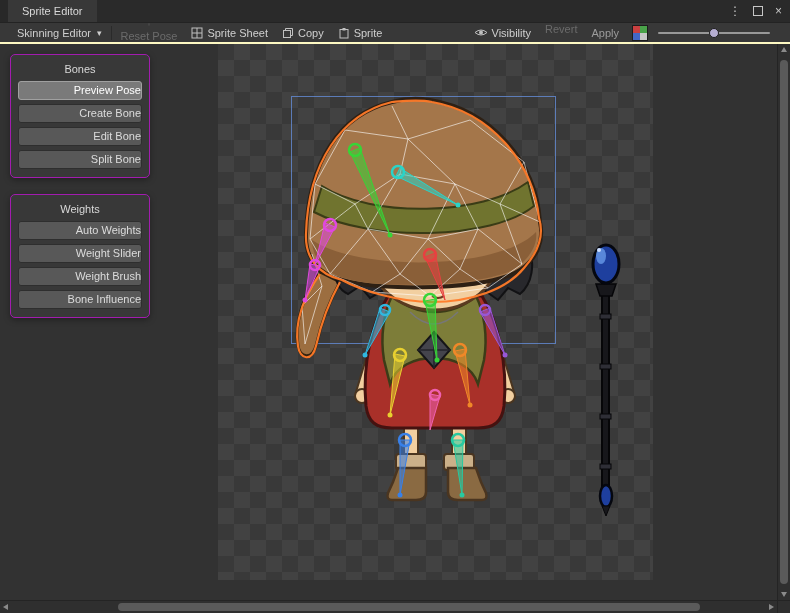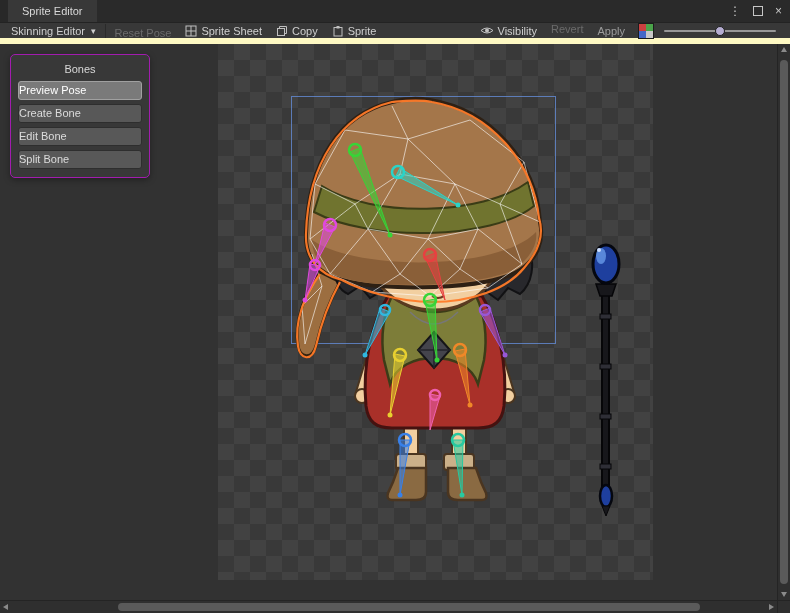--- a/index.html
+++ b/index.html
@@ -8,22 +8,22 @@
 
   
   #titlebar{position:absolute;top:0;left:8px;right:0;height:22px;background:#2a2a2a;}
   .tab{position:absolute;left:0;top:0;height:22px;line-height:22px;padding:0 14px;background:#383838;color:#d8d8d8;}
   .win-controls{position:absolute;right:8px;top:0;height:22px;display:flex;align-items:center;gap:12px;color:#c6c6c6;font-size:12px;}
   .wc{cursor:default;line-height:1;}
   .maximize-box{width:8px;height:8px;border:1px solid #c6c6c6;display:inline-block;}
 
   
   #toolbar{position:absolute;top:22px;left:0;right:0;height:22px;background:#383838;
-           border-top:1px solid #232323;border-bottom:6px solid #fef9c3;
-           display:flex;align-items:center;padding:0 4px;box-sizing:border-box;}
+           border-top:1px solid #232323;border-bottom:2px solid #fef9c3;
+           display:flex;align-items:center;padding:0 10px;box-sizing:border-box;}
   .tb-item{display:flex;align-items:center;gap:4px;padding:0 7px;height:100%;white-space:nowrap;color:#cfcfcf;}
   .tb-item.disabled{color:#6b6b6b;flex-direction:column;}
   .tb-item.disabled svg{stroke:#6b6b6b;}
   .tb-item.semi{color:#9c9c9c;justify-content:flex-end;}
   .tb-sep{width:1px;height:14px;background:#2a2a2a;margin:0 2px;}
   .tb-spacer{flex:1;}
   .arrow{font-size:9px;margin-left:2px;}
   svg.tbicon{stroke:#c0c0c0;fill:none;stroke-width:1;}
   .color-icon{width:14px;height:14px;border:1px solid #1c1c1c;display:grid;grid-template-columns:7px 7px;grid-template-rows:7px 7px;margin:0 6px;}
   .color-icon div{width:7px;height:7px;}
@@ -41,21 +41,21 @@
       linear-gradient(45deg,#424242 25%,transparent 25%,transparent 75%,#424242 75%);
     background-position:0 0,16px 16px;background-size:32px 32px;}
   #selection-rect{position:absolute;left:291px;top:52px;width:263px;height:246px;
                   border:1px solid rgba(100,140,215,0.8);}
   #scene{position:absolute;left:0;top:0;}
 
   
   #tool-panels{position:absolute;left:10px;top:10px;width:140px;display:flex;flex-direction:column;gap:16px;}
   .panel{background:#383838;border:1px solid #a21caf;border-radius:5px;padding:2px 0 8px;box-shadow:0 2px 6px rgba(0,0,0,.35);}
   .panel h3{margin:6px 0;text-align:center;font-size:11px;font-weight:400;color:#d8d8d8;}
-  .panel .btn{display:block;width:124px;margin:4px auto 0;height:19px;line-height:17px;text-align:left;
+  .panel .btn{display:block;width:124px;margin:4px auto 0;height:19px;line-height:17px;text-align:right;
               background:#585858;border:1px solid #2e2e2e;border-radius:3px;color:#dcdcdc;
               font-size:11px;box-sizing:border-box;cursor:default;}
   .panel .btn.active{background:#7a7a7a;border-color:#a0a0a0;color:#fff;}
 
   
   #hscroll{position:absolute;left:0;bottom:0;width:777px;height:13px;background:#2f2f2f;border-top:1px solid #242424;box-sizing:border-box;}
   #hscroll .thumb{position:absolute;left:118px;top:2px;width:582px;height:8px;background:#5a5a5a;border-radius:4px;}
   #vscroll{position:absolute;right:0;top:44px;width:13px;height:556px;background:#2f2f2f;border-left:1px solid #242424;box-sizing:border-box;}
   #vscroll .thumb{position:absolute;top:16px;left:2px;width:8px;height:524px;background:#5a5a5a;border-radius:4px;}
   #corner{position:absolute;right:0;bottom:0;width:13px;height:13px;background:#2f2f2f;border-top:1px solid #242424;border-left:1px solid #242424;box-sizing:border-box;}
@@ -301,20 +301,27 @@
     </svg>
 
     <div id="tool-panels">
       <div class="panel">
         <h3>Bones</h3>
         <div class="btn active">Preview Pose</div>
         <div class="btn">Create Bone</div>
         <div class="btn">Edit Bone</div>
         <div class="btn">Split Bone</div>
       </div>
+      <div class="panel">
+        <h3>Weights</h3>
+        <div class="btn">Auto Weights</div>
+        <div class="btn">Weight Slider</div>
+        <div class="btn">Weight Brush</div>
+        <div class="btn">Bone Influence</div>
+      </div>
     </div>
   </div>
 
   <div id="hscroll">
     <div class="arr arr-left"></div>
     <div class="thumb"></div>
     <div class="arr arr-right"></div>
   </div>
   <div id="vscroll">
     <div class="arr arr-up"></div>

